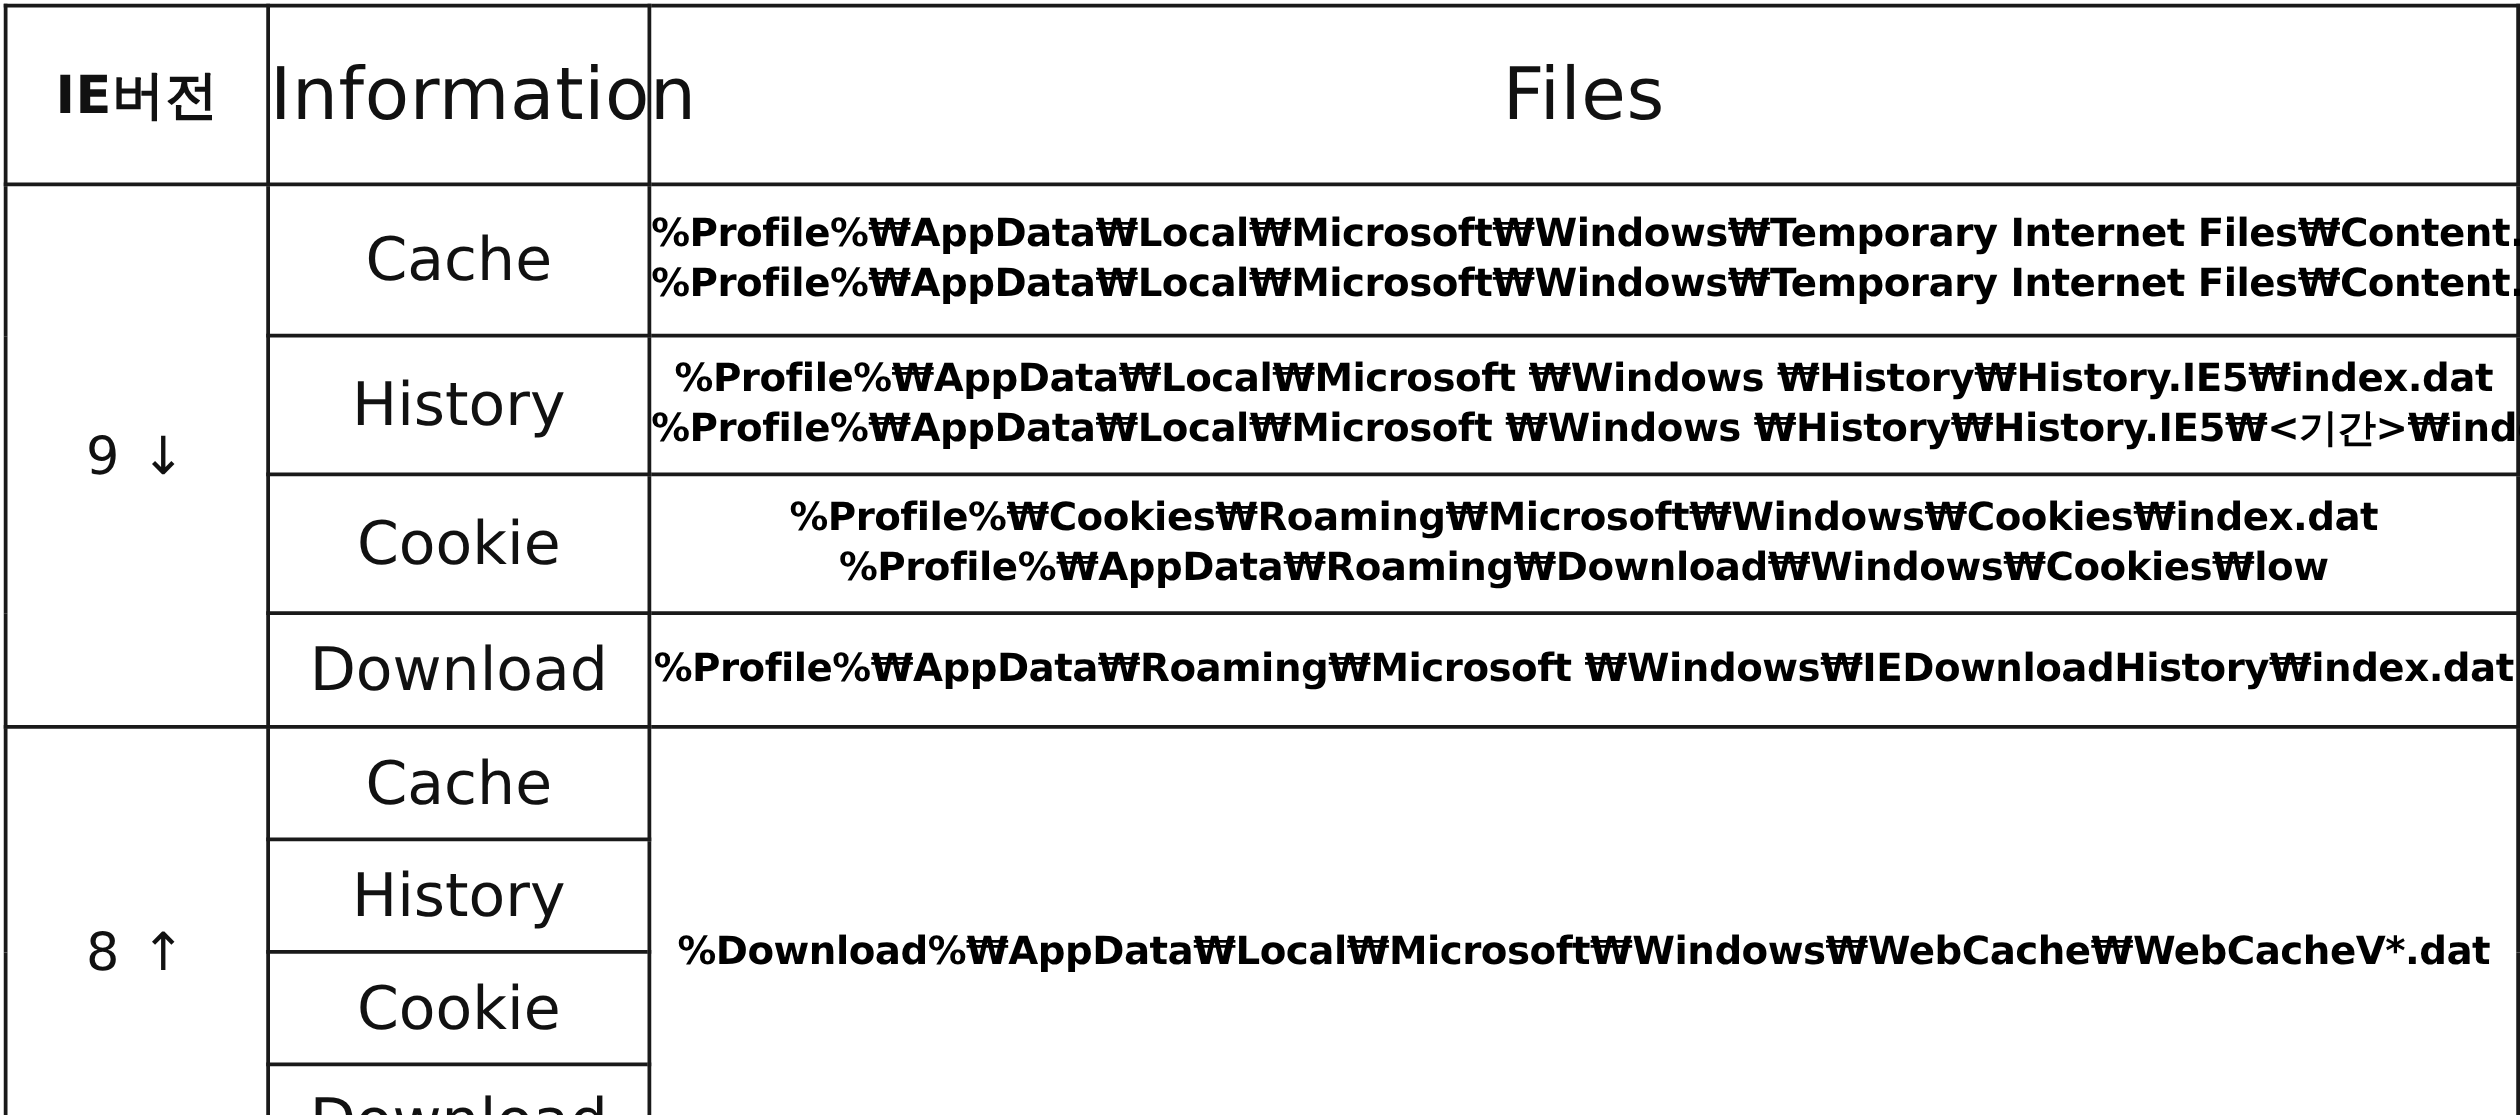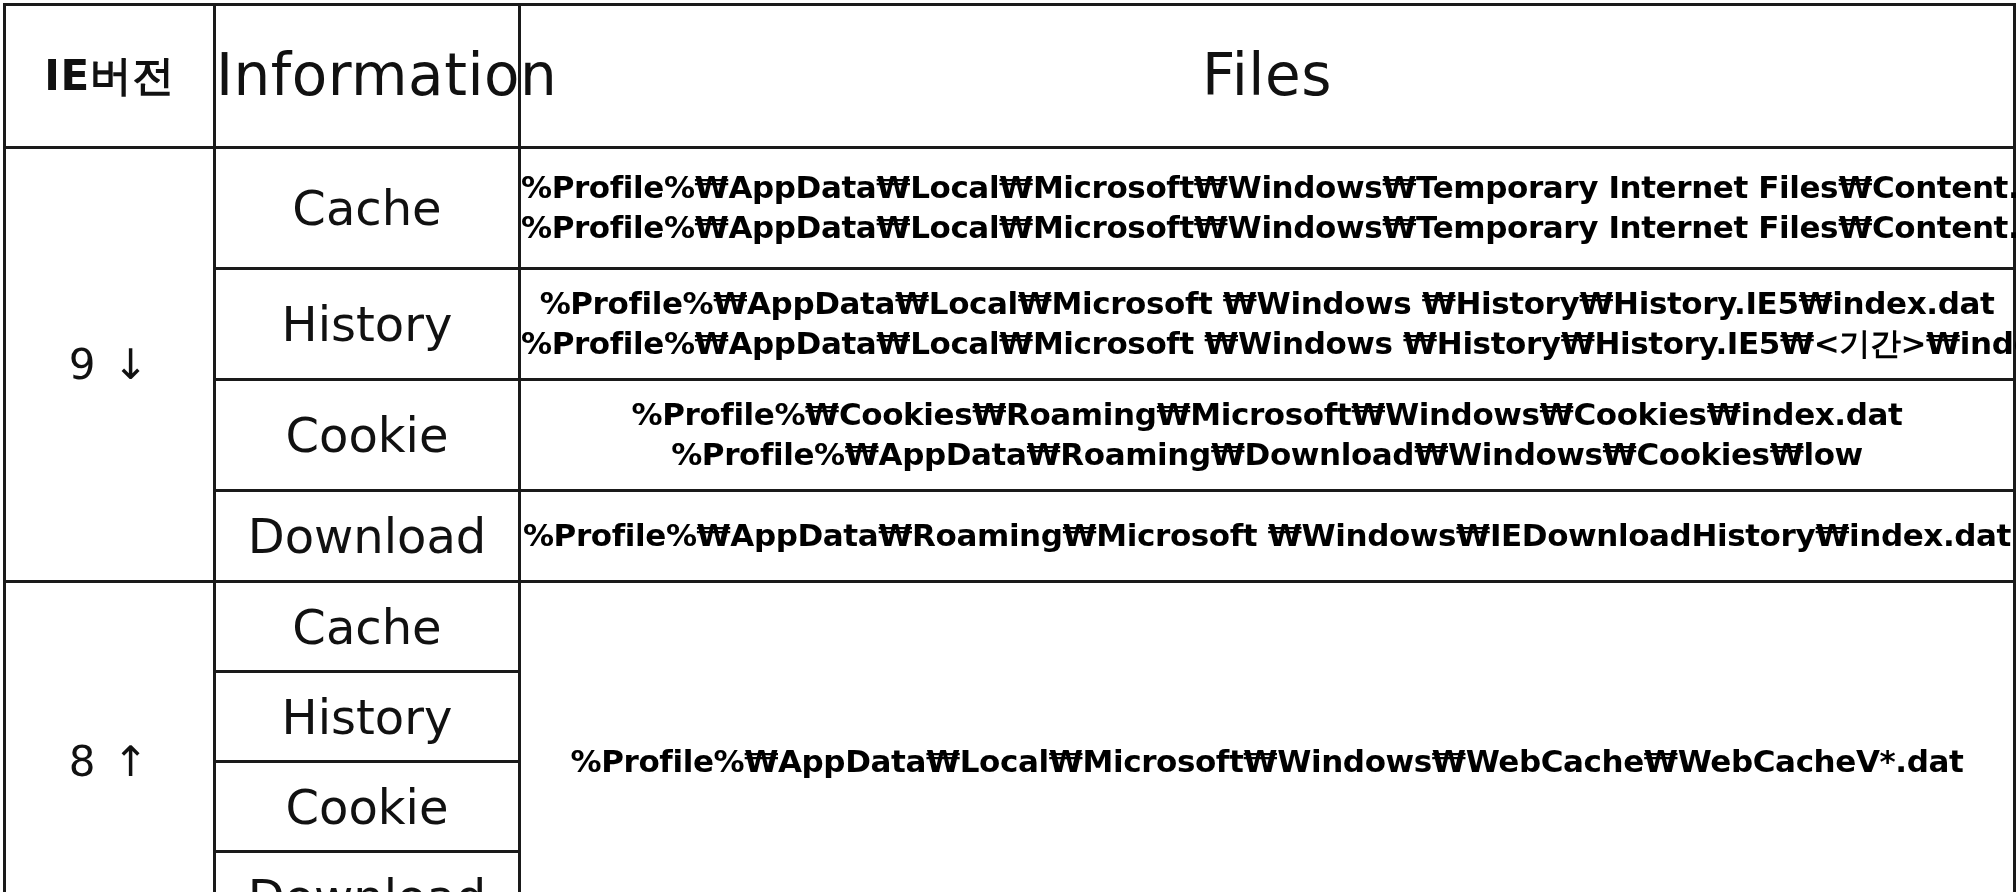--- a/index.html
+++ b/index.html
@@ -179,21 +179,21 @@
       </tr>
 
       <tr class="r-10">
         <td class="version-cell" rowspan="4">
           <div class="version-text">8 ↑</div>
         </td>
         <td class="info-cell">
           <div class="info-text">Cache</div>
         </td>
         <td class="path-cell centered" rowspan="4">
-          <span class="path-line path-stack">%Profile%₩AppData₩Local₩Microsoft₩Windows₩WebCache₩WebCacheV*.dat</span>
+          <span class="path-line path-stack">%Download%₩AppData₩Local₩Microsoft₩Windows₩WebCache₩WebCacheV*.dat</span>
         </td>
       </tr>
       <tr class="r-10">
         <td class="info-cell">
           <div class="info-text">History</div>
         </td>
       </tr>
       <tr class="r-10">
         <td class="info-cell">
           <div class="info-text">Cookie</div>

